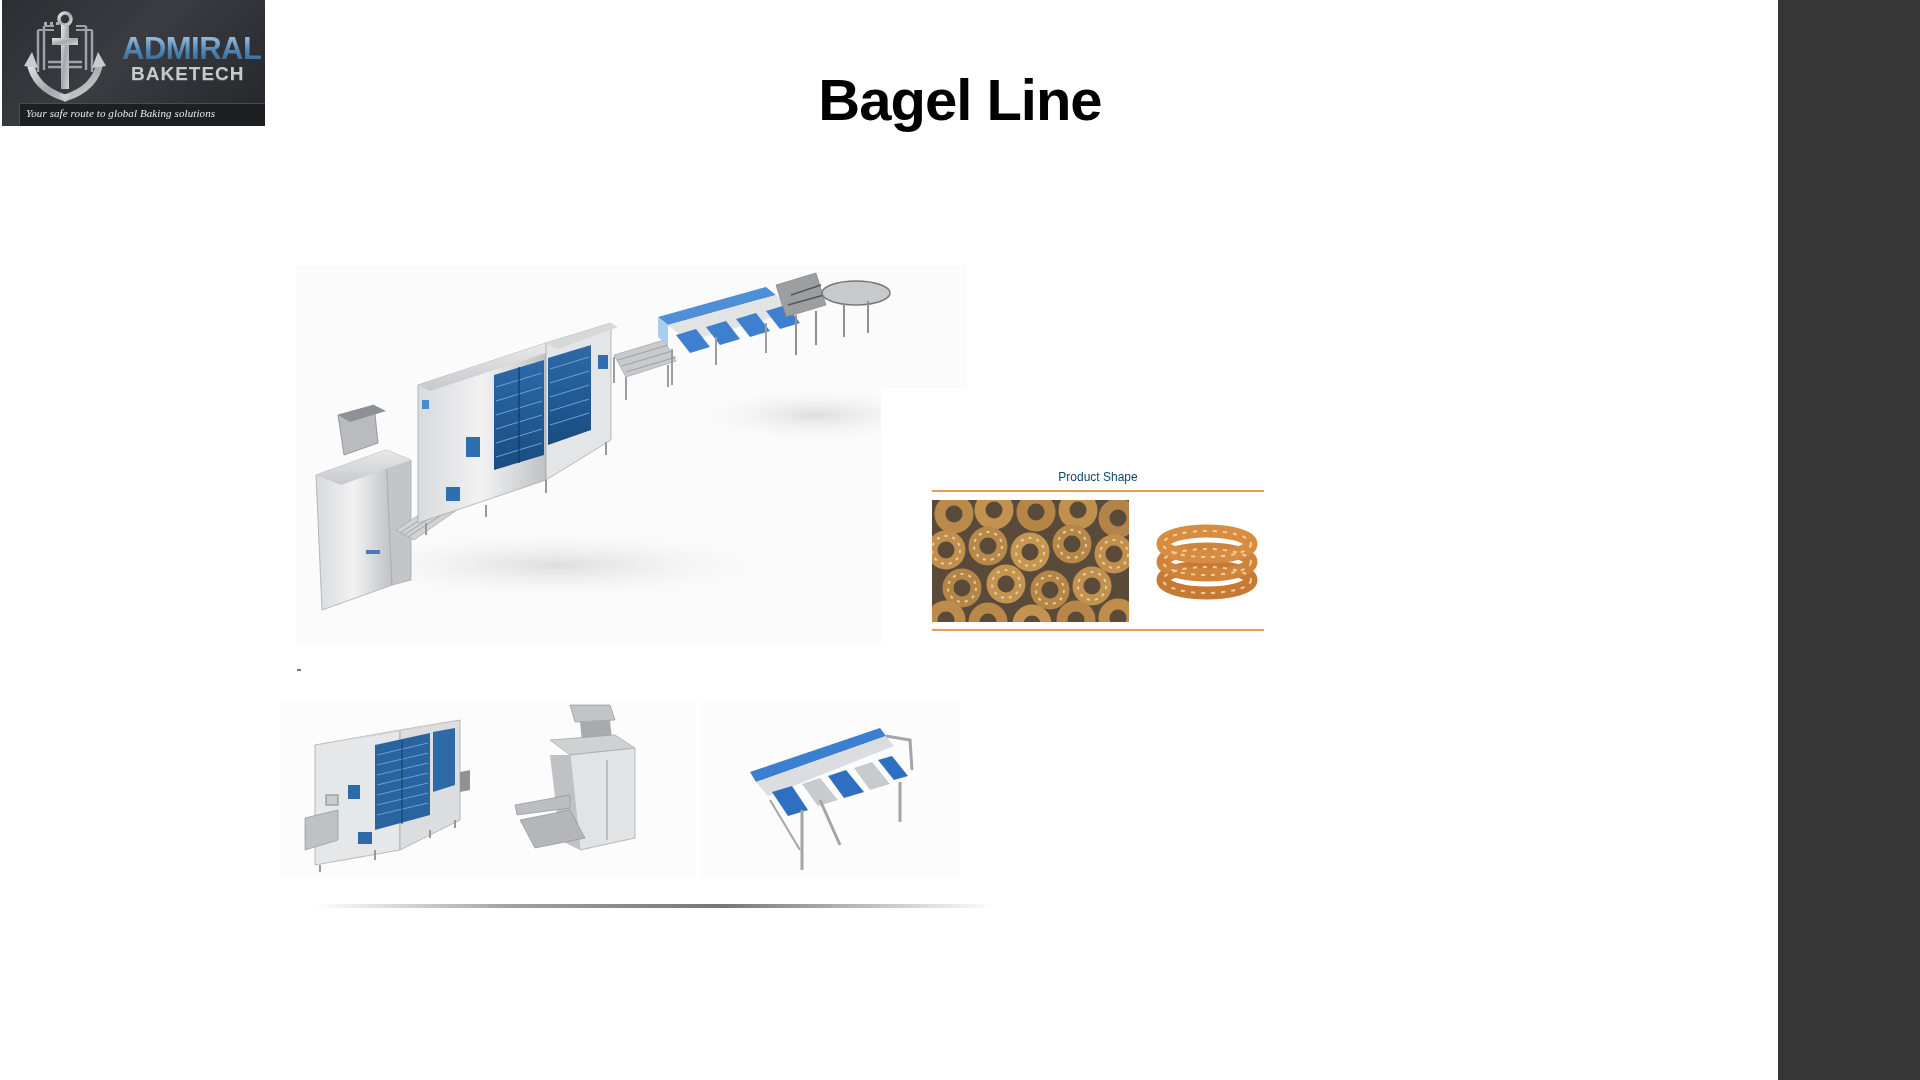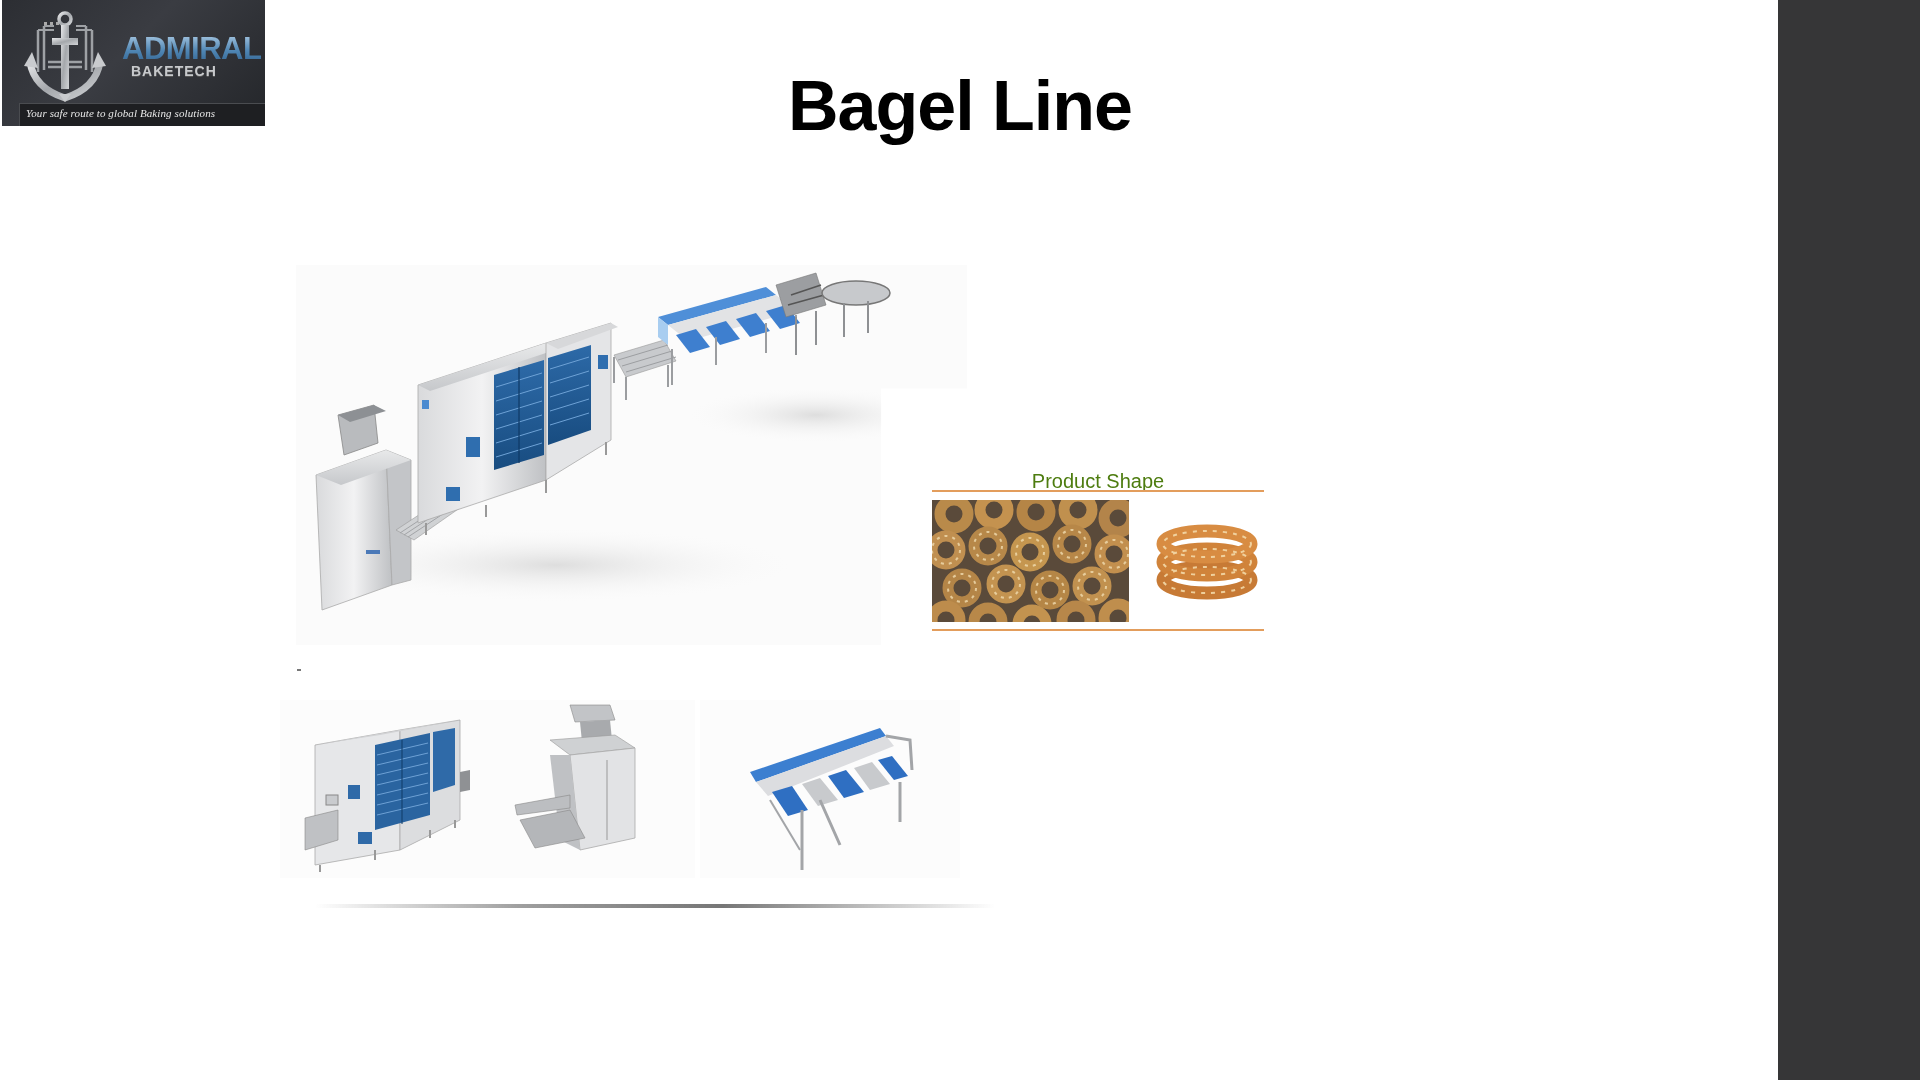--- a/index.html
+++ b/index.html
@@ -11,44 +11,44 @@
 
     
     .logo { position: absolute; left: 2px; top: 0; width: 263px; height: 126px;
       background: linear-gradient(135deg, #2c2e33 0%, #3a3c42 45%, #24262a 100%); overflow: hidden; }
     .logo .anchor { position: absolute; left: 22px; top: 10px; width: 82px; height: 92px; }
     .logo .brand1 { position: absolute; left: 120px; top: 31px; font-family: "Liberation Sans", sans-serif;
       font-size: 31px; font-weight: bold; letter-spacing: -0.5px;
       background: linear-gradient(180deg, #b7d3ea 0%, #4f86b4 55%, #2d5d8a 100%);
       -webkit-background-clip: text; background-clip: text; color: transparent; }
     .logo .brand2 { position: absolute; left: 129px; top: 63px; font-family: "Liberation Sans", sans-serif;
-      font-size: 14px; font-weight: bold; letter-spacing: 1px; color: #c7c9cc;
+      font-size: 19px; font-weight: bold; letter-spacing: 1px; color: #c7c9cc;
       text-shadow: 0 1px 0 #555; }
     .logo .tagline-band { position: absolute; left: 17px; top: 103px; width: 250px; height: 23px;
       background: #1e1f22; border-top: 1px solid #4a4c50; border-left: 1px solid #4a4c50; }
     .logo .tagline { position: absolute; left: 24px; top: 107px; font-family: Liberation Serif, serif;
       font-style: italic; font-size: 11px; color: #e8e8e8; white-space: nowrap; letter-spacing: 0.1px; }
 
     
     .title { position: absolute; left: 0; top: 66px; width: 1920px; text-align: center;
-      font-family: "Liberation Sans", sans-serif; font-weight: bold; font-size: 70px; color: #000;
+      font-family: "Liberation Sans", sans-serif; font-weight: bold; font-size: 58px; color: #000;
       letter-spacing: -1px; }
     .title span { display: inline-block; position: relative; left: 0; }
 
     
     .main-image { position: absolute; left: 296px; top: 265px; width: 671px; height: 380px;
       background: #fbfbfb; overflow: hidden;
       clip-path: polygon(0 0, 100% 0, 100% 32.5%, 87.2% 32.5%, 87.2% 100%, 0 100%); }
     .main-image svg { position: absolute; left: 0; top: 0; }
     .stray-dash { position: absolute; left: 297px; top: 669px; width: 4px; height: 2px; background: #777; }
 
     
     .product { position: absolute; left: 930px; top: 465px; width: 336px; height: 170px; }
     .product .label { position: absolute; left: 0; top: 5px; width: 336px; text-align: center;
-      font-family: "Liberation Sans", sans-serif; font-size: 20px; color: #4d7c0f; }
+      font-family: "Liberation Sans", sans-serif; font-size: 12px; color: #0c4a6e; }
     .product .rule-top { position: absolute; left: 2px; top: 25px; width: 332px; height: 2px; background: #e39d5c; }
     .product .rule-bottom { position: absolute; left: 2px; top: 164px; width: 332px; height: 2px; background: #e39d5c; }
     .product .photo { position: absolute; left: 2px; top: 35px; width: 197px; height: 122px; overflow: hidden;
       background: radial-gradient(circle at 50% 50%, #6b5a45, #3e342a); }
     .product .stack { position: absolute; left: 225px; top: 57px; width: 104px; height: 80px; }
 
     
     .strip { position: absolute; left: 280px; top: 700px; width: 680px; height: 178px; background: #ffffff; }
     .strip .seg { position: absolute; top: 0; height: 178px; background: #fcfcfc; }
     .strip svg { position: absolute; left: 0; top: 0; }

